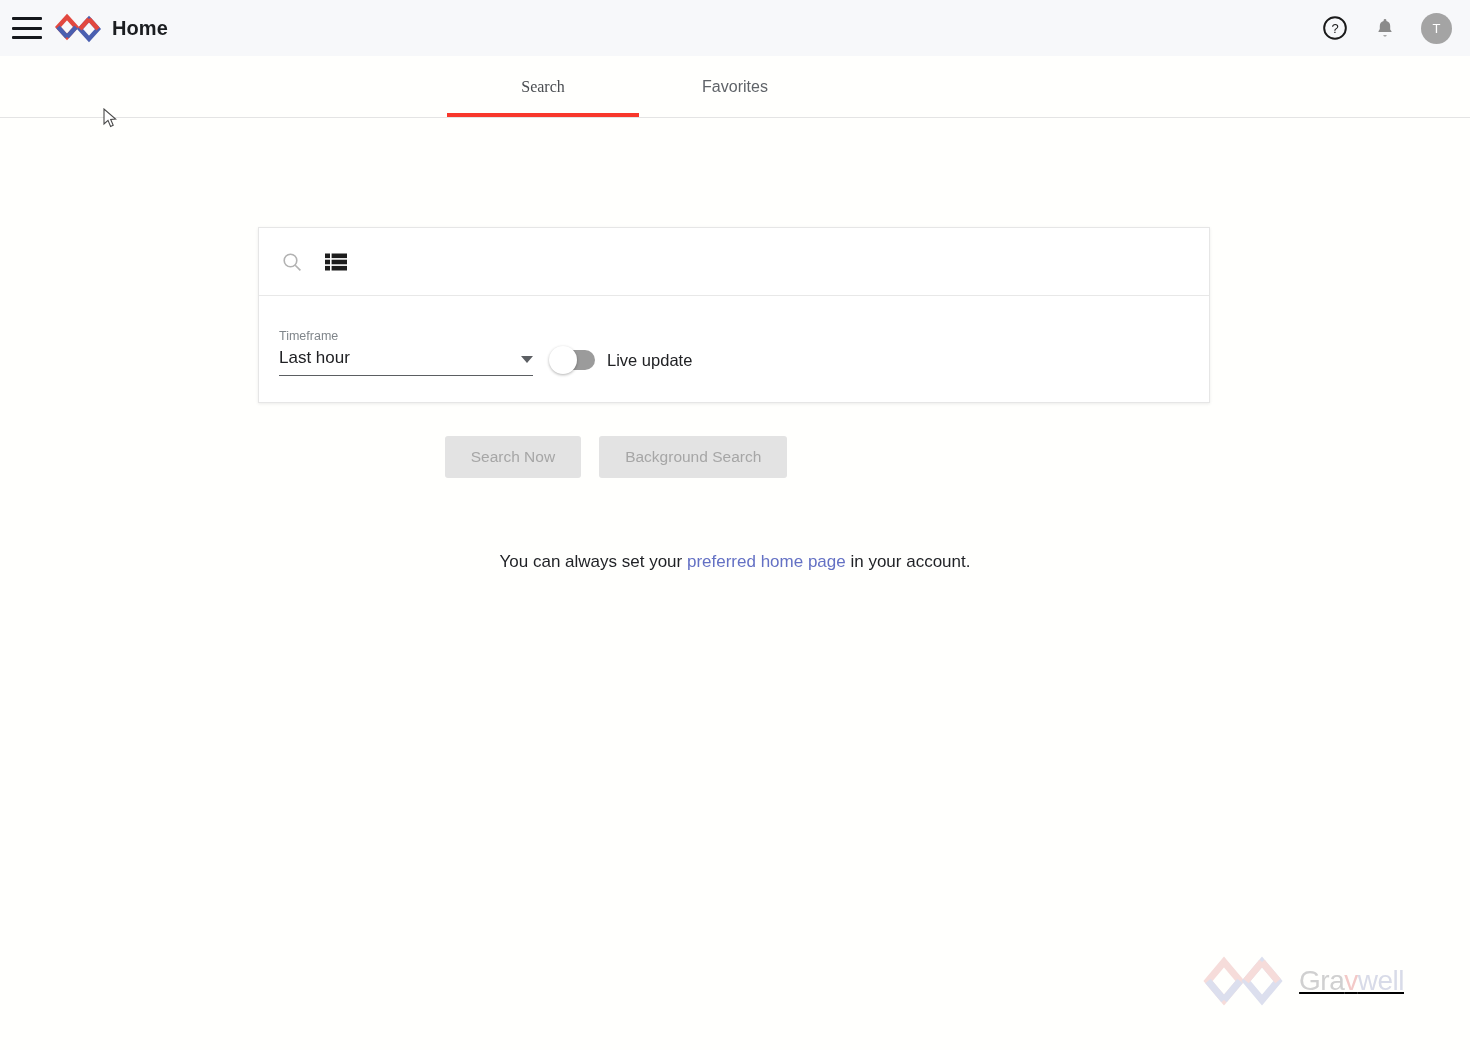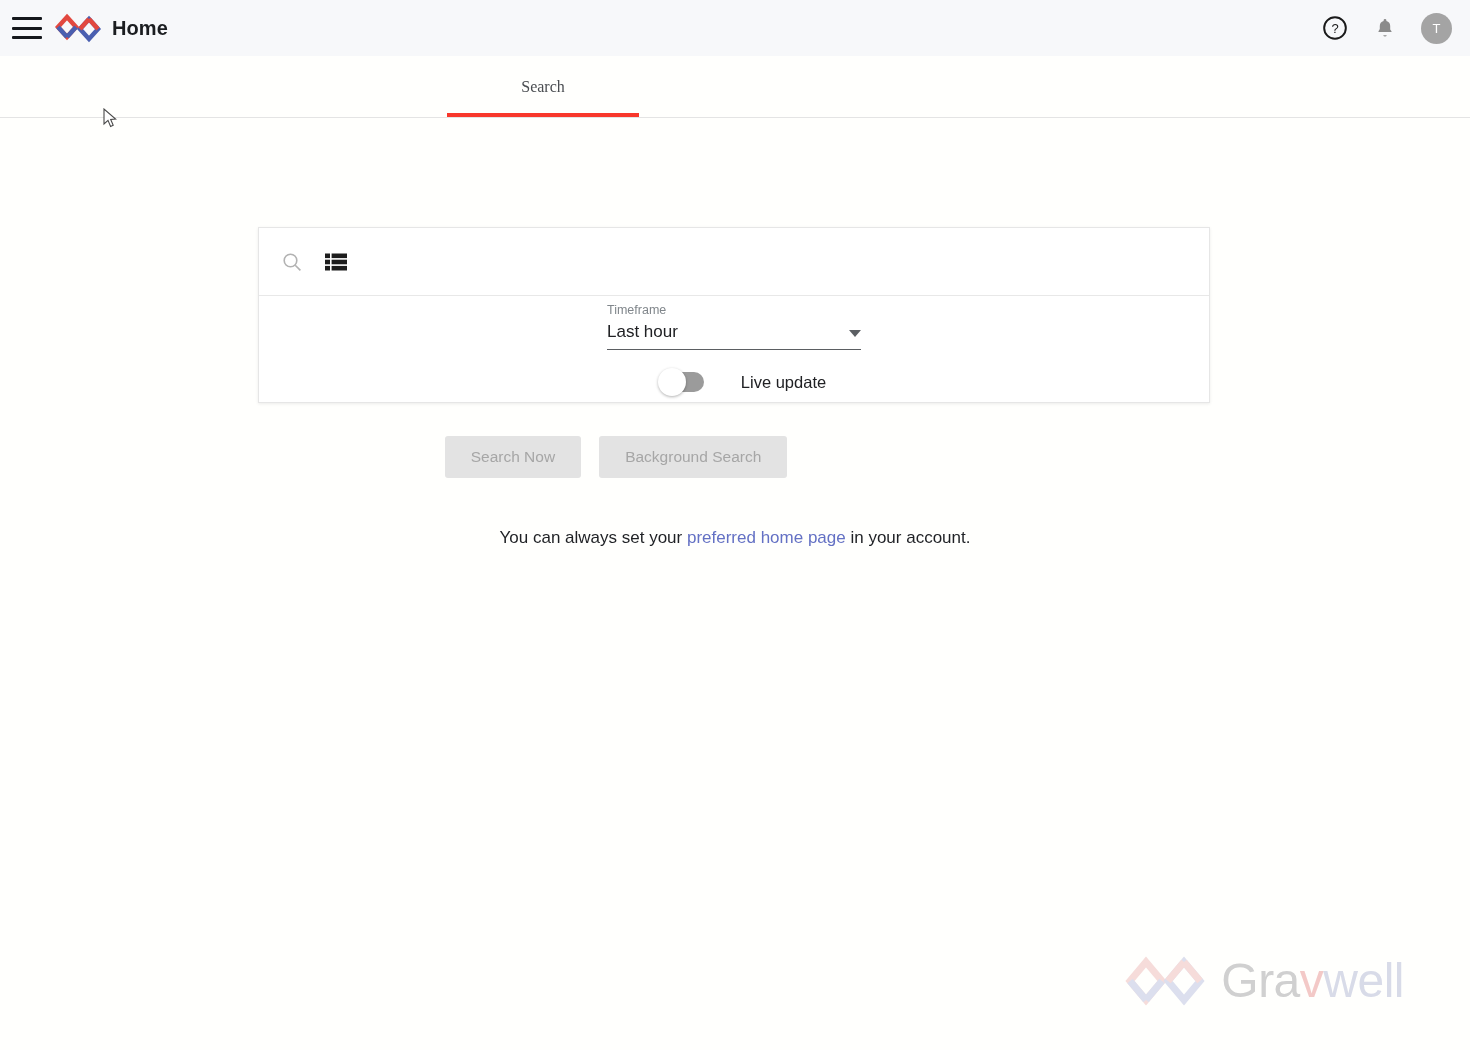--- a/index.html
+++ b/index.html
@@ -96,21 +96,20 @@
   #query-actions { display: flex; align-items: center; gap: 18px; padding-right: 4px; }
   .query-icon-btn {
     background: none; border: none; padding: 0; cursor: pointer;
     display: flex; align-items: center; justify-content: center;
     width: 26px; height: 26px;
   }
 
   #timeframe-row {
     height: 106px; display: flex; align-items: center;
     padding: 0 20px;
-    flex-direction: column;
   }
   #timeframe-field {
     width: 254px; position: relative; padding-top: 6px;
   }
   #timeframe-label {
     font-size: 12.5px; color: #80868b; line-height: 16px;
     margin-bottom: 3px;
   }
   #timeframe-select-box {
     display: flex; align-items: flex-end; justify-content: space-between;
@@ -131,53 +130,54 @@
     width: 44px; height: 20px; border-radius: 10px;
     background: #9b9b9b; position: relative; cursor: pointer;
     margin-right: 12px;
     border: none; padding: 0;
   }
   #live-update-toggle .knob {
     position: absolute; left: -2px; top: -4px;
     width: 28px; height: 28px; border-radius: 50%;
     background: #ffffff; box-shadow: 0 1px 3px rgba(0,0,0,0.3);
   }
-  #live-update-label { font-size: 16.5px; color: #202124; margin-left: 25px; }
+  #live-update-label { font-size: 16.5px; color: #202124; }
 
   
   #action-buttons {
     position: absolute; top: 436px; left: 0; width: 1232px;
     display: flex; justify-content: center; gap: 18px;
   }
   .action-btn {
     height: 42px; padding: 0 26px;
     background: #e3e3e3; border: none; border-radius: 3px;
     color: #a6a6a6; font-size: 15.5px;
     font-family: "Liberation Sans", sans-serif;
     cursor: default;
   }
 
   
   #home-page-note {
-    position: absolute; top: 528px; left: 0; width: 1470px;
+    position: absolute; top: 552px; left: 0; width: 1470px;
     text-align: center; font-size: 17px; color: #1f2125;
   }
   #preferred-home-page-link {
     color: #6471c4; text-decoration: none; cursor: pointer;
   }
 
   
   #gravwell-watermark {
     position: absolute; right: 66px; bottom: 42px;
     display: flex; align-items: center; gap: 14px;
     opacity: 1;
   }
   #watermark-wordmark {
-    font-size: 48px; letter-spacing: -0.5px;
-    font-family: "Liberation Sans", sans-serif;
+    font-size: 28px; letter-spacing: -0.5px;
+    font-family: "Liberation Sans", sans-serif;
+    text-decoration: underline;
   }
   #watermark-wordmark .wm-grav { color: #d0d0d0; }
   #watermark-wordmark .wm-v { color: #f3c9c7; }
   #watermark-wordmark .wm-well { color: #d8dbe8; }
 
   
   #mouse-cursor { position: absolute; left: 103px; top: 108px; }
 </style>
 </head>
 <body>
@@ -216,20 +216,21 @@
         <path d="M10.2 19.3a1.9 1.9 0 0 0 3.6 0z" fill="#8b8b8b"></path>
       </svg>
     </button>
     <div id="user-avatar">T</div>
   </div>
 </div>
 
 <div id="tab-bar">
   <div class="tabs-inner">
     <button class="tab-item active">Search</button>
+    <button class="tab-item">Favorites</button>
   </div>
 </div>
 
 <div id="search-card">
 
   <div id="query-row">
     <div id="query-actions">
       <button class="query-icon-btn">
         <svg width="24" height="24" viewBox="0 0 24 24">
           <circle cx="10.5" cy="10.5" r="6.3" fill="none" stroke="#b2b2b2" stroke-width="1.6"></circle>

